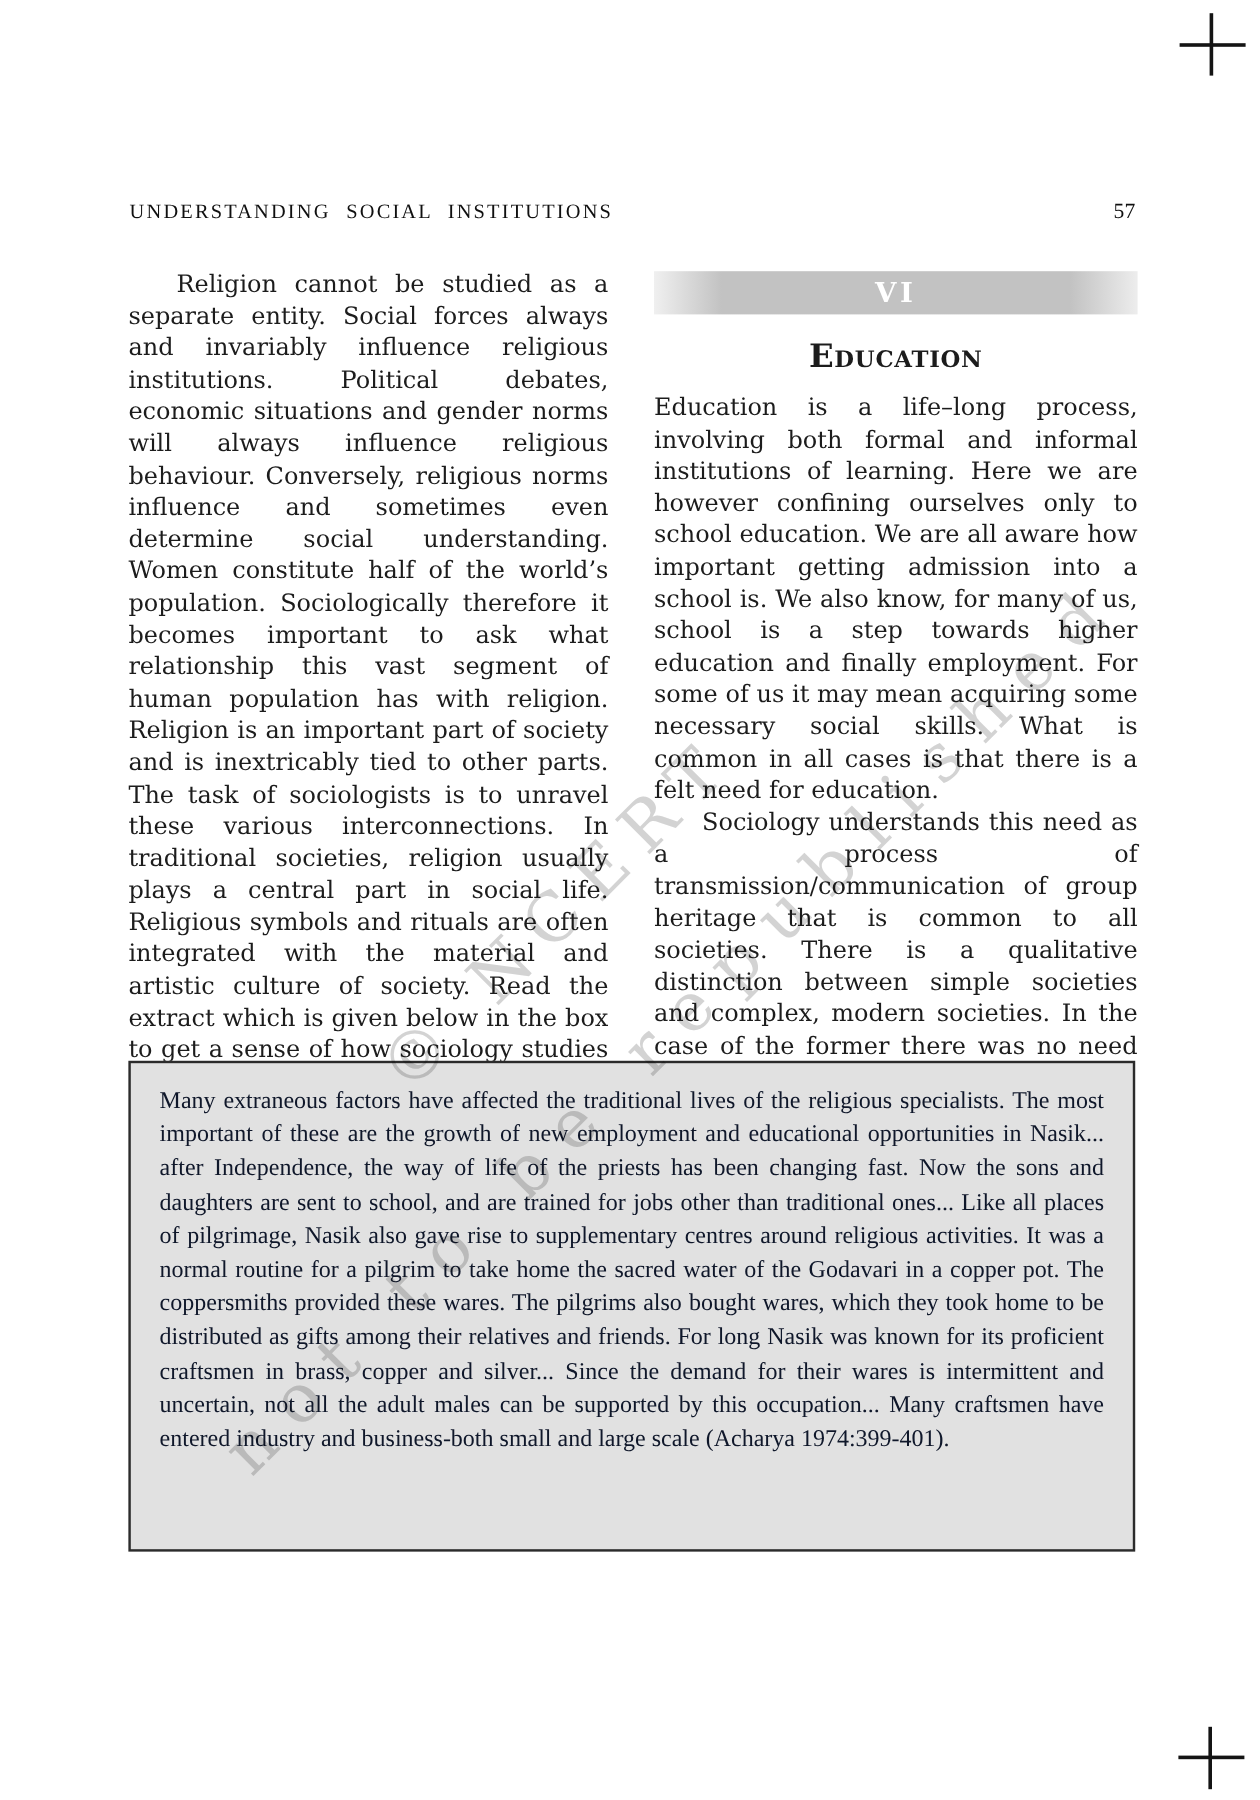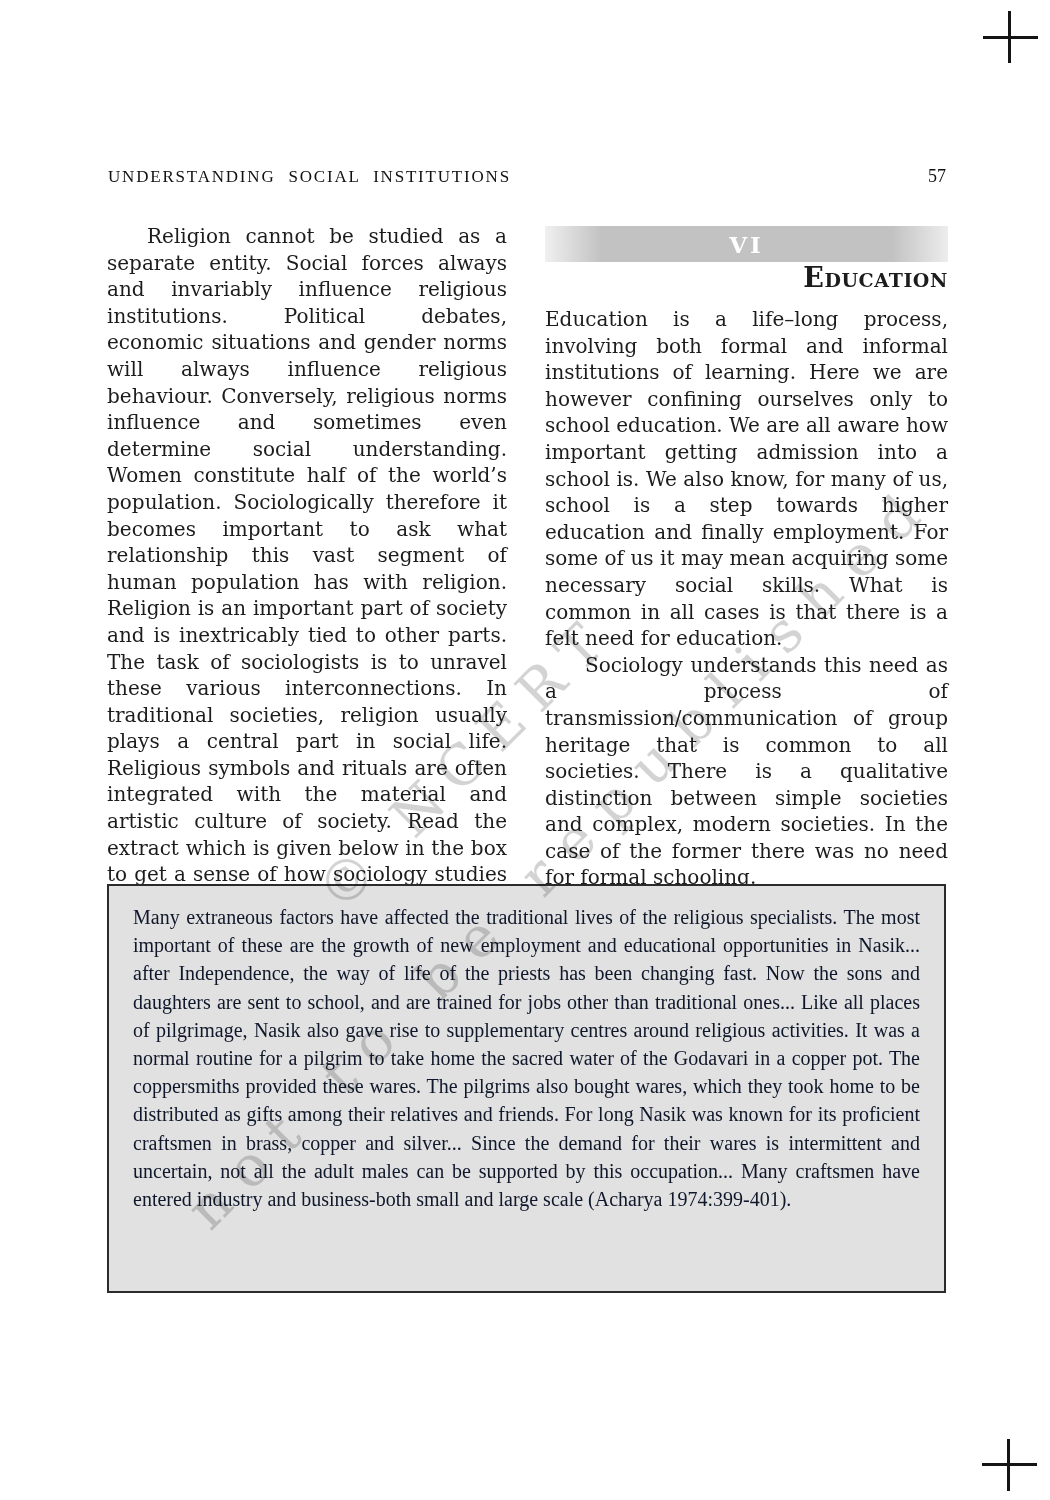--- a/index.html
+++ b/index.html
@@ -62,36 +62,37 @@
 
   
   .col{ position:absolute; top:223px; width:400px; text-align:justify; }
   .col-left{ left:107px; }
   .col-right{ left:545px; width:403px; top:226px; }
   .body-par{ font-size:20px; line-height:26.6px; text-align:justify; }
   .indent{ text-indent:40px; }
 
   .section-banner{
     height:36px;
+    margin-bottom:20px;
     background:linear-gradient(90deg, #f0f0f0 0%, var(--banner-gray) 14%, var(--banner-gray) 86%, #ededed 100%);
     display:flex; align-items:center; justify-content:center;
   }
   .section-number{
     color:var(--banner-text);
     font-weight:bold;
     font-size:23px;
     letter-spacing:3px;
     font-family:"DejaVu Serif", serif;
   }
   .section-heading{
     font-size:19px;
     font-weight:bold;
     letter-spacing:0.6px;
     margin:0 0 13px 0;
-    text-align:right;
+    text-align:center;
     font-family:"DejaVu Serif", serif;
   }
   .section-heading::first-letter{ font-size:27px; }
 
   
   .extract-box{
     position:absolute;
     left:107px; top:884px;
     width:839px; height:409px;
     background:var(--box-background);

